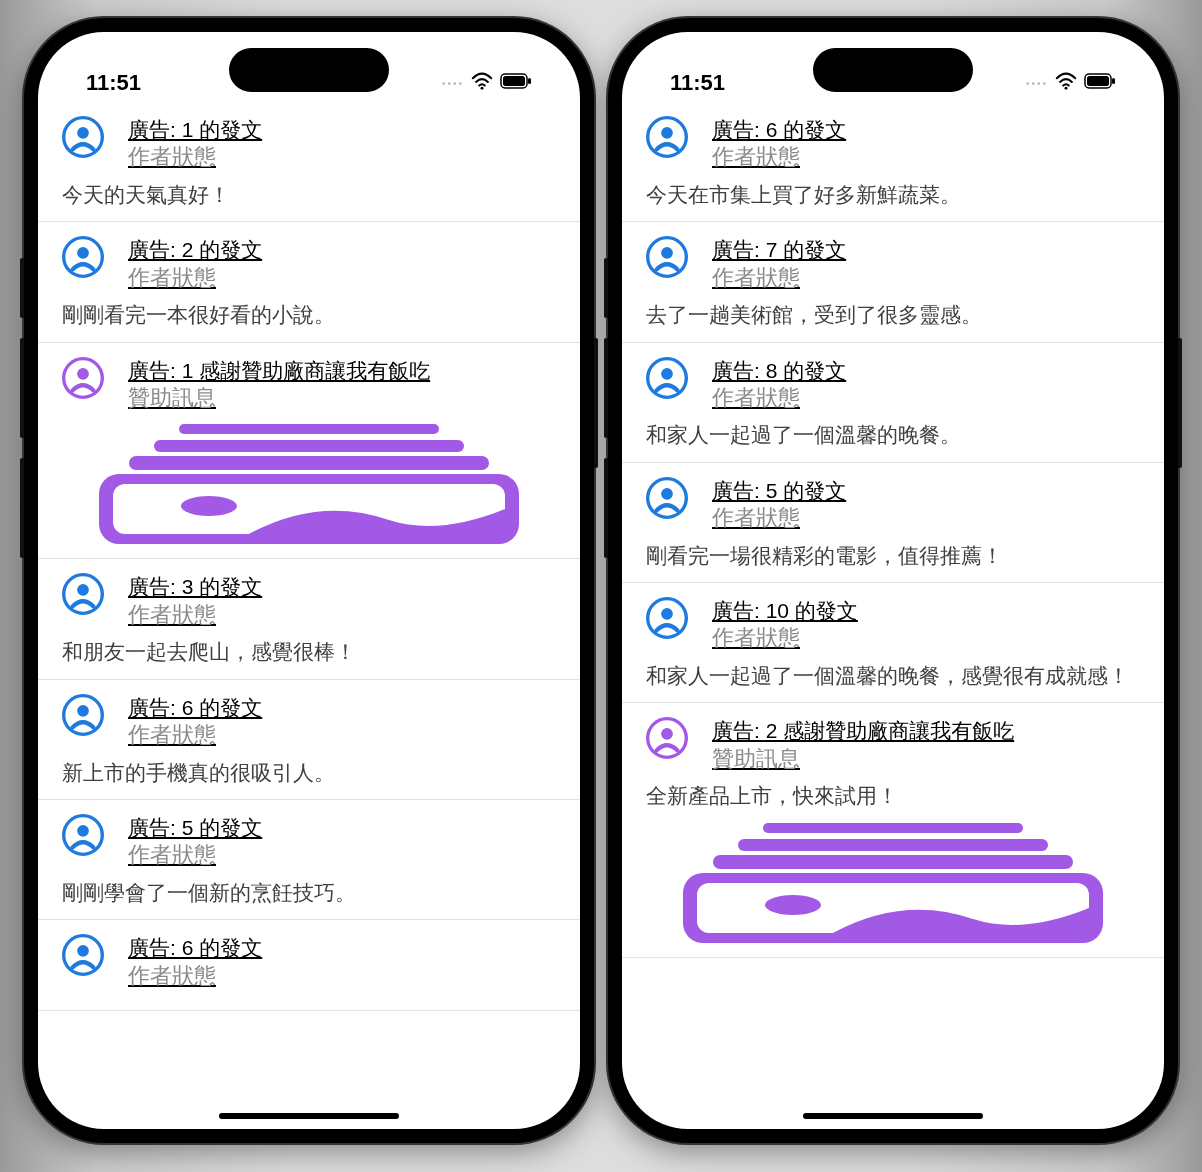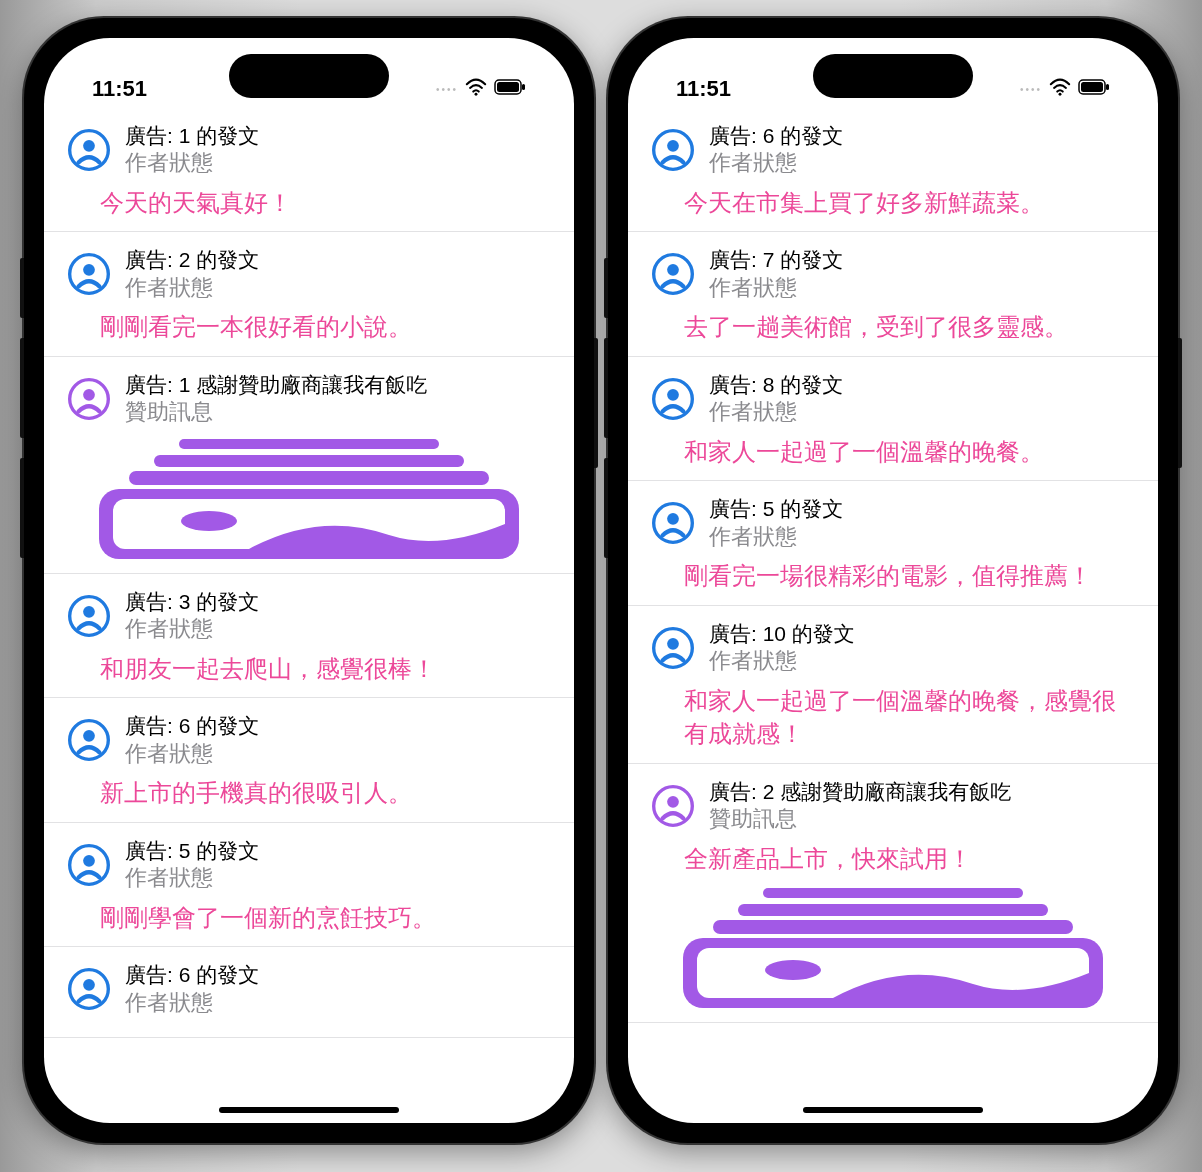--- a/index.html
+++ b/index.html
@@ -12,21 +12,21 @@
       align-items: flex-start;
       padding: 18px 10px;
       min-height: 1172px;
     }
 
     .phone {
       width: 570px;
       height: 1125px;
       background: #000;
       border-radius: 80px;
-      padding: 20px;
+      padding: 14px;
       position: relative;
       box-shadow: 0 0 0 2px #333, 0 8px 30px rgba(0,0,0,0.4);
     }
     .phone::before, .phone::after {
       content: "";
       position: absolute;
       left: -4px;
       width: 4px;
       background: #111;
       border-radius: 2px 0 0 2px;
@@ -90,29 +90,30 @@
       position: absolute;
       inset: 0;
     }
 
     .cell {
       padding: 14px 24px 12px 24px;
       border-bottom: 1px solid #e2e2e4;
     }
     .cell-header {
       display: flex;
-      align-items: center;
-      gap: 15px;
+      align-items: flex-start;
+      gap: 24px;
       margin-bottom: 8px;
+      text-decoration: underline;
     }
     .avatar { width: 42px; height: 42px; flex-shrink:0; }
     .avatar svg { width:100%; height:100%; }
     .meta .title { font-size: 21px; color: #000; line-height:1.3; }
     .meta .subtitle { font-size: 22px; color: #8a8a8e; line-height:1.3; }
-    .body-text { font-size: 24px; color: #ec4899; line-height:1.4;margin-left:32px; }
+    .body-text { font-size: 21px; color: #404040; line-height:1.4; }
 
     .ad-image {
       margin: 12px -4px 2px -4px;
       height: 120px;
       display:flex;
       justify-content:center;
       align-items:center;
     }
     .ad-image svg { width: 440px; height: 120px; }
 

